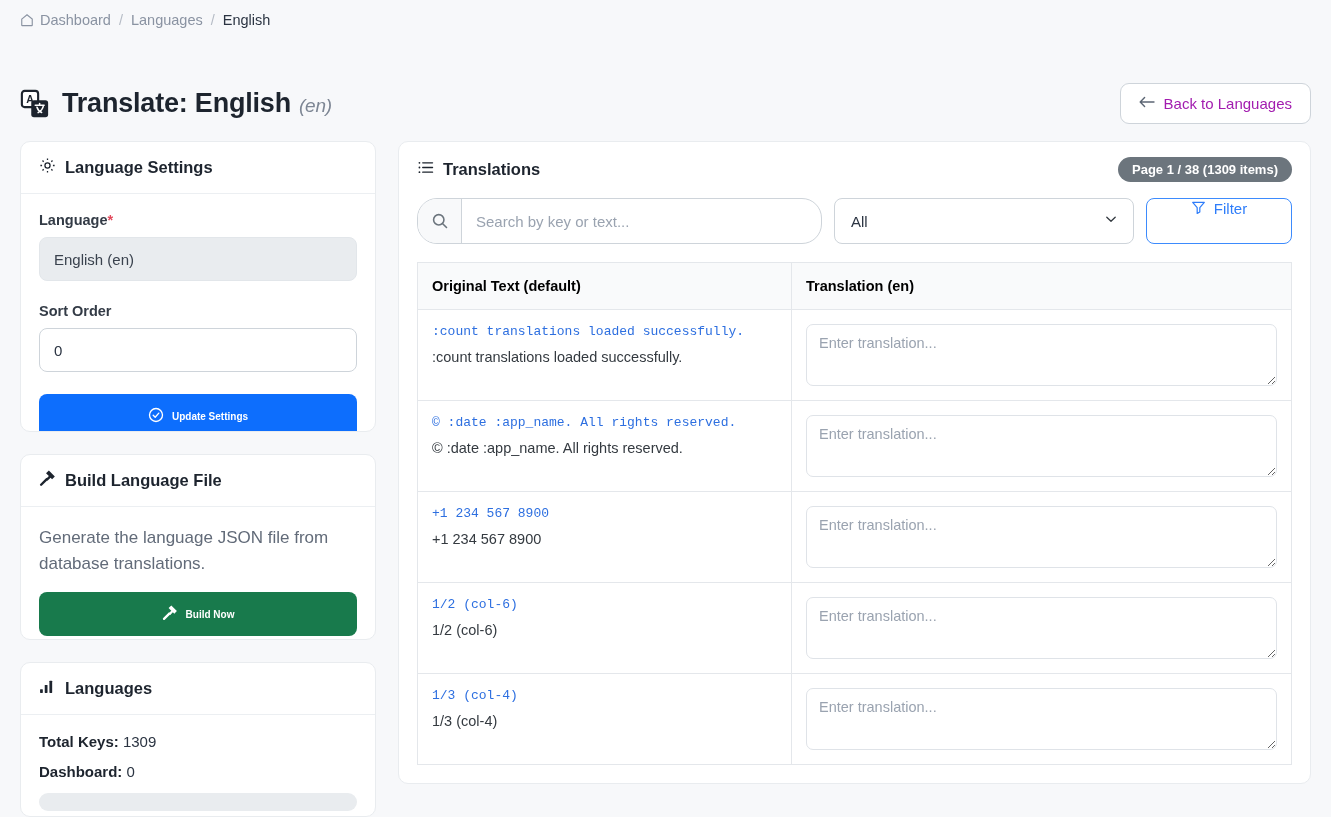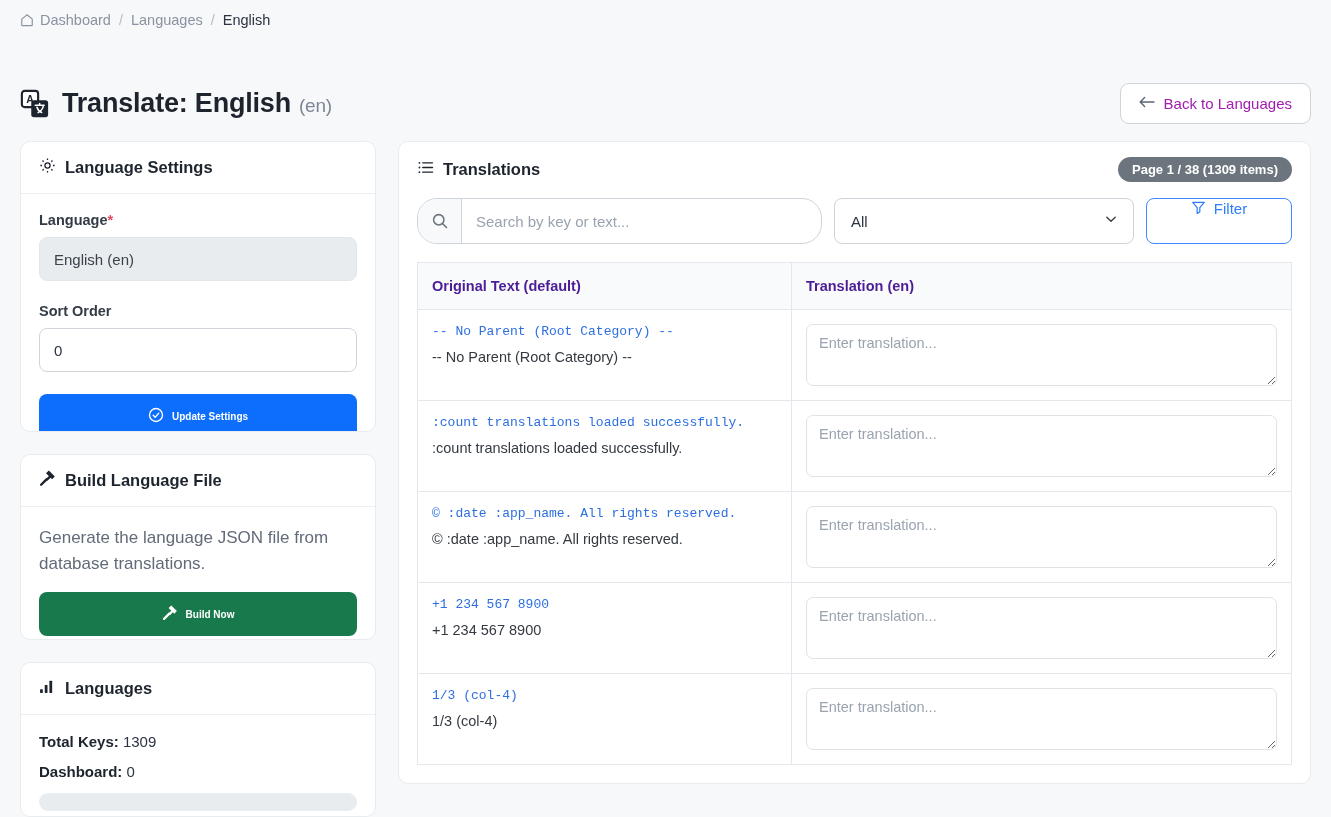--- a/index.html
+++ b/index.html
@@ -29,21 +29,21 @@
   .page-head {
     position: absolute; left: 20px; top: 70px; right: 20px;
     display: flex; align-items: center; justify-content: space-between;
   }
   .title-wrap { display: flex; align-items: center; gap: 12px; }
   .title-icon { width: 30px; height: 30px; display: block; }
   .page-title {
     font-size: 27px; font-weight: 700; color: #1d242e; letter-spacing: -0.2px;
     display: flex; align-items: baseline; gap: 8px;
   }
-  .page-title .code { font-size: 19px; font-weight: 400; color: #7d8694; }
+  .page-title .code { font-size: 19px; font-weight: 400; color: #7d8694; font-style: italic; }
 
   .btn-back {
     display: inline-flex; align-items: center; gap: 9px;
     background: #fff; border: 1px solid #ced4da; border-radius: 9px;
     padding: 11px 18px; font-size: 15px; color: #a21caf; cursor: pointer;
     font-family: inherit;
   }
 
   
   .cols {
@@ -138,21 +138,21 @@
     border: 1px solid #3d8bfd; border-radius: 8px; color: #2e7dfa;
     font-size: 15px; font-family: inherit; cursor: pointer;
     display: flex; justify-content: center; gap: 8px;
   }
 
   
   .tbl-wrap { padding: 0 18px 18px 18px; }
   .tbl { width: 100%; border-collapse: collapse; border: 1px solid #e4e7eb; table-layout: fixed; }
   .tbl thead th {
     background: #f9fafb; text-align: left; padding: 15px 14px;
-    font-size: 14.5px; font-weight: 600; color: #4c1d95;
+    font-size: 14.5px; font-weight: 600; color: #000000;
     border-bottom: 1px solid #e4e7eb;
   }
   .tbl thead th:first-child { border-right: 1px solid #e4e7eb; width: 374px; }
   .tbl tbody td {
     padding: 14px; border-bottom: 1px solid #e4e7eb; vertical-align: top;
     height: 89px;
   }
   .tbl tbody td:first-child { border-right: 1px solid #e4e7eb; }
   .key-mono {
     font-family: "Liberation Mono", monospace; font-size: 13px; color: #2d6fe0;
@@ -349,49 +349,49 @@
           <table class="tbl">
             <thead>
               <tr>
                 <th>Original Text (default)</th>
                 <th>Translation (en)</th>
               </tr>
             </thead>
             <tbody id="tbody">
                 <tr>
                   <td>
-                    <span class="key-mono">-- No Parent (Root Category) --</span>
-                    <span class="key-plain">-- No Parent (Root Category) --</span>
+                    <span class="key-mono">:count translations loaded successfully.</span>
+                    <span class="key-plain">:count translations loaded successfully.</span>
                   </td>
                   <td>
                     <textarea class="ta" placeholder="Enter translation..." style=""></textarea>
                   </td>
                 </tr>
                 <tr>
                   <td>
-                    <span class="key-mono">:count translations loaded successfully.</span>
-                    <span class="key-plain">:count translations loaded successfully.</span>
+                    <span class="key-mono">© :date :app_name. All rights reserved.</span>
+                    <span class="key-plain">© :date :app_name. All rights reserved.</span>
                   </td>
                   <td>
                     <textarea class="ta" placeholder="Enter translation..." style=""></textarea>
                   </td>
                 </tr>
                 <tr>
                   <td>
-                    <span class="key-mono">© :date :app_name. All rights reserved.</span>
-                    <span class="key-plain">© :date :app_name. All rights reserved.</span>
+                    <span class="key-mono">+1 234 567 8900</span>
+                    <span class="key-plain">+1 234 567 8900</span>
                   </td>
                   <td>
                     <textarea class="ta" placeholder="Enter translation..." style=""></textarea>
                   </td>
                 </tr>
                 <tr>
                   <td>
-                    <span class="key-mono">+1 234 567 8900</span>
-                    <span class="key-plain">+1 234 567 8900</span>
+                    <span class="key-mono">1/2 (col-6)</span>
+                    <span class="key-plain">1/2 (col-6)</span>
                   </td>
                   <td>
                     <textarea class="ta" placeholder="Enter translation..." style=""></textarea>
                   </td>
                 </tr>
                 <tr>
                   <td>
                     <span class="key-mono">1/3 (col-4)</span>
                     <span class="key-plain">1/3 (col-4)</span>
                   </td>

